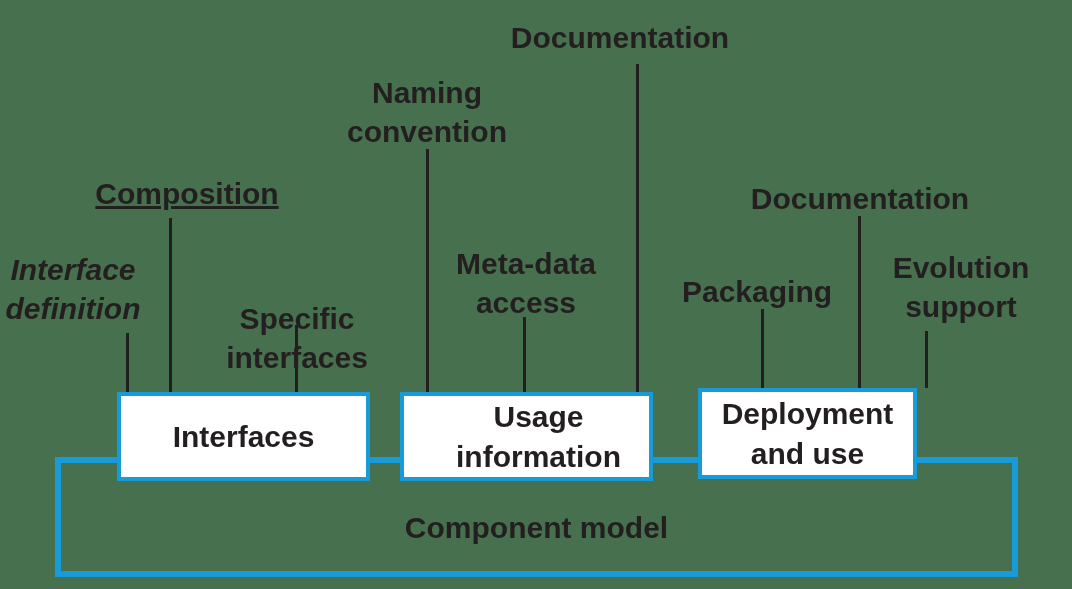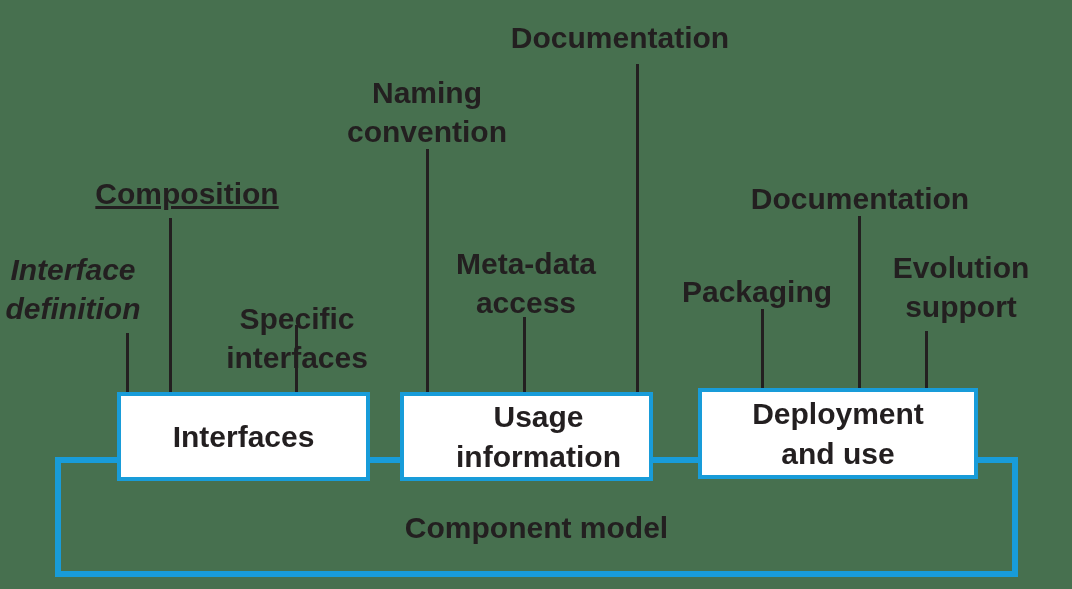--- a/index.html
+++ b/index.html
@@ -49,21 +49,21 @@
     justify-content: center;
     text-align: center;
     font-size: 30px;
     line-height: 40px;
     font-weight: 600;
     white-space: pre-line;
     z-index: 3;
   }
   .box-interfaces   { left: 117px; top: 392px; width: 253px; height: 89px; }
   .box-usage        { left: 400px; top: 392px; width: 253px; height: 89px; padding-left: 24px; }
-  .box-deployment   { left: 698px; top: 388px; width: 280px; height: 91px; }
+  .box-deployment   { left: 698px; top: 388px; width: 219px; height: 91px; }
   
   .connector {
     position: absolute;
     width: 3px;
     background: var(--text, #231F20);
     z-index: 2;
   }
   
   .note {
     position: absolute;

